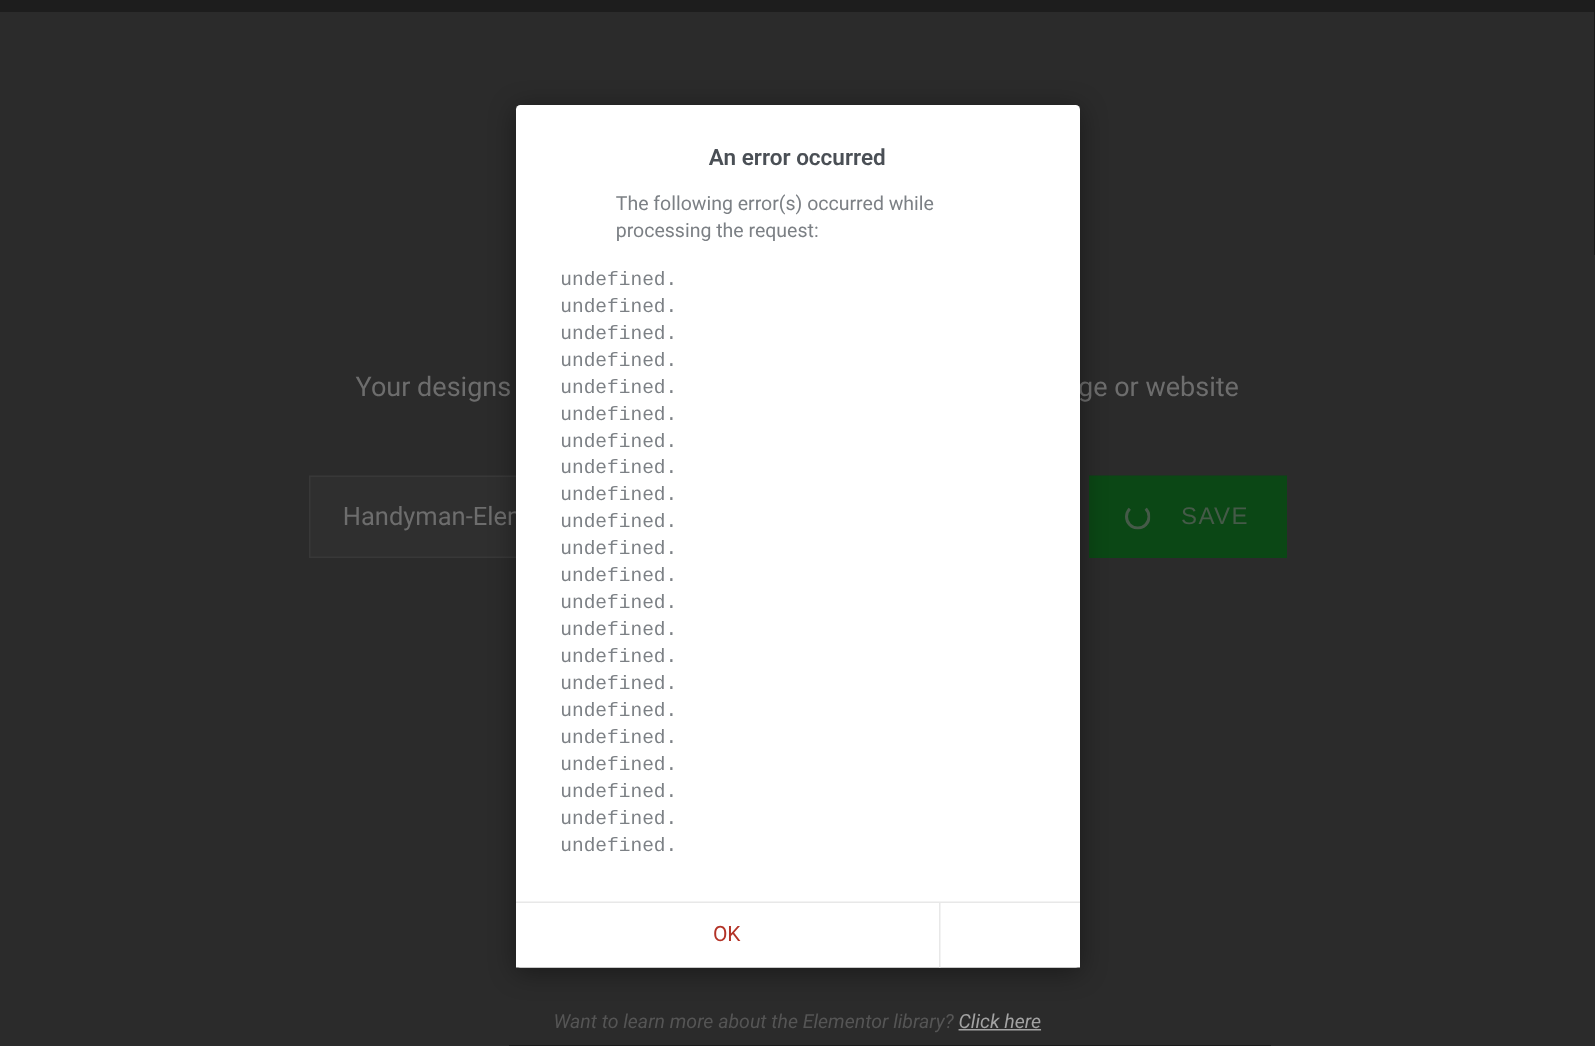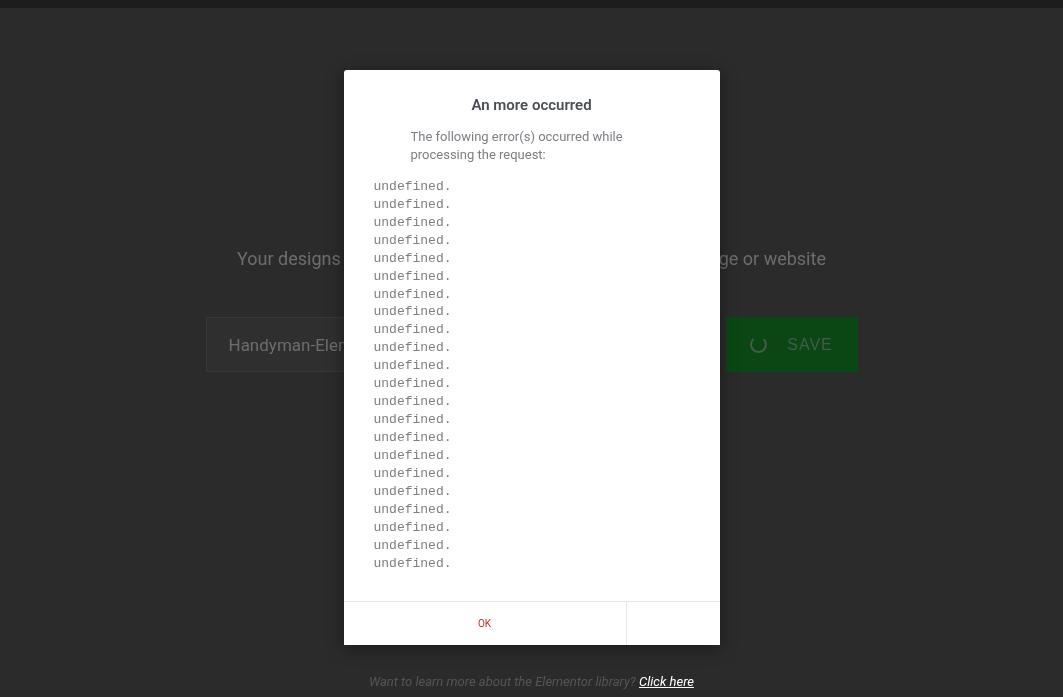--- a/index.html
+++ b/index.html
@@ -93,21 +93,21 @@
       position: absolute;
       bottom: 8px;
       left: 0;
       right: 0;
       text-align: center;
       color: #555;
       font-size: 13px;
       font-style: italic;
     }
     .footer-text a {
-      color: #ffffff;
+      color: #a3a3a3;
       text-decoration: underline;
     }
     .modal-overlay {
       position: absolute;
       top: 0;
       left: 0;
       width: 100%;
       height: 100%;
       display: flex;
       align-items: flex-start;
@@ -150,21 +150,21 @@
     .modal-footer {
       border-top: 1px solid #e8e8e8;
       display: flex;
       height: 44px;
     }
     .modal-ok-button {
       flex: 1;
       border: none;
       background: #fff;
       color: #b33327;
-      font-size: 10px;
+      font-size: 14px;
       cursor: pointer;
       font-family: inherit;
     }
     .modal-footer-spacer {
       width: 94px;
       border-left: 1px solid #e8e8e8;
       background: #fff;
     }
   </style>
 </head>
@@ -185,21 +185,21 @@
   </div>
 
   <div class="footer-text">
     <span>Want to learn more about the Elementor library? </span><a href="#">Click here</a>
   </div>
 </div>
 
 <div class="modal-overlay">
   <div class="modal-dialog">
     <div class="modal-header">
-      <div class="modal-title">An more occurred</div>
+      <div class="modal-title">An error occurred</div>
     </div>
     <div class="modal-body">
       <div class="modal-intro">The following error(s) occurred while processing the request:</div>
       <div id="error-list">
           <div class="error-item">undefined.</div>
           <div class="error-item">undefined.</div>
           <div class="error-item">undefined.</div>
           <div class="error-item">undefined.</div>
           <div class="error-item">undefined.</div>
           <div class="error-item">undefined.</div>

